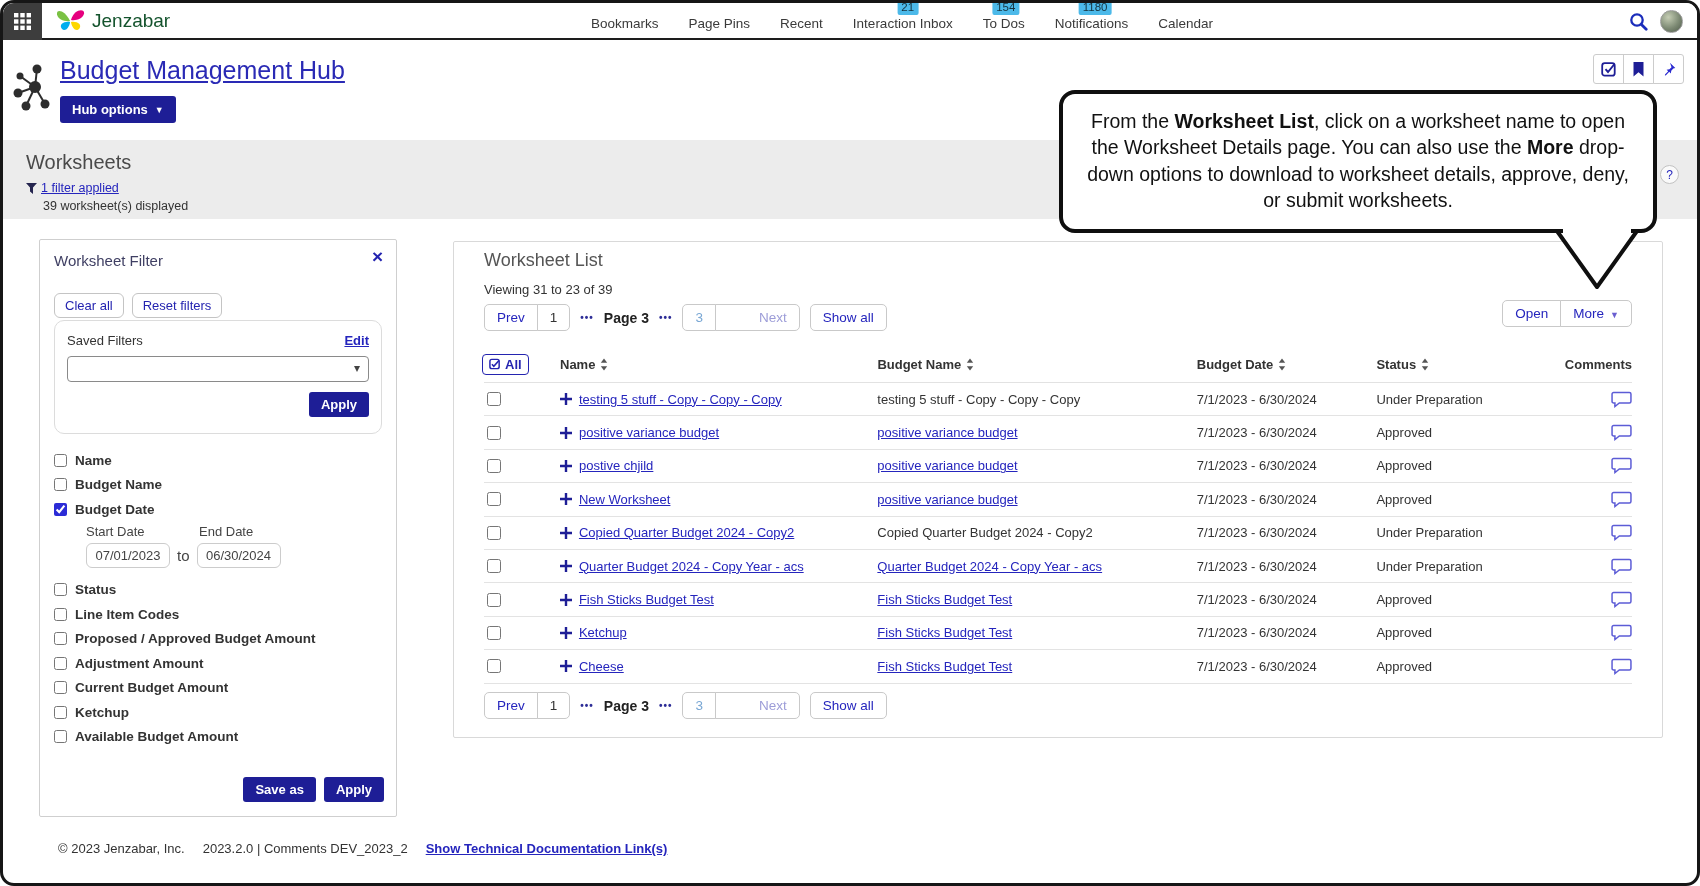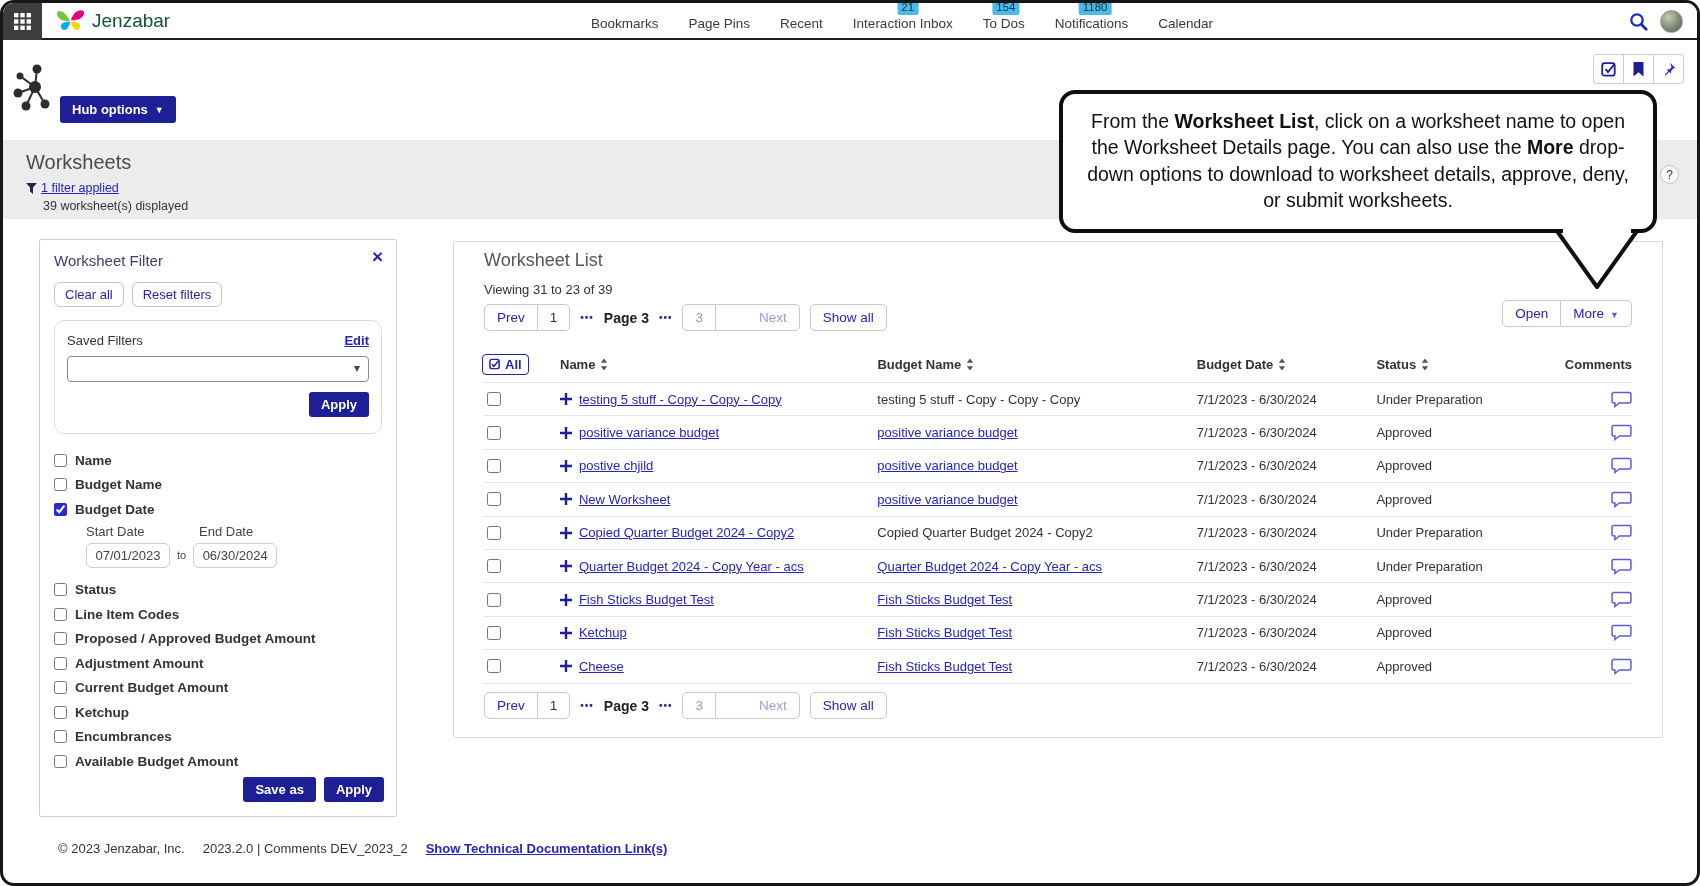--- a/index.html
+++ b/index.html
@@ -32,40 +32,40 @@
   .band{position:absolute;top:137px;left:0;right:0;height:79px;background:#ececec;}
   .ws-heading{position:absolute;left:23px;top:11px;font-size:20px;color:#4a4a4a;}
   .filter-applied{position:absolute;left:23px;top:41px;display:flex;align-items:center;gap:4px;font-size:12.5px;color:#2525bd;text-decoration:underline;cursor:pointer;}
   .displayed{position:absolute;left:40px;top:59px;font-size:12.5px;color:#333;}
   .help-circle{position:absolute;right:18px;top:25px;width:19px;height:19px;border-radius:50%;border:1px solid #c2c2c2;background:#fafafa;color:#2525bd;font-size:12px;display:flex;align-items:center;justify-content:center;cursor:pointer;}
 
   
   .wf-card{position:absolute;left:36px;top:236px;width:358px;height:578px;background:#fff;border:1px solid #cfcfcf;border-radius:2px;}
   .wf-title{position:absolute;left:14px;top:12px;font-size:15px;color:#3f3f63;}
   .wf-close{position:absolute;right:13px;top:7px;font-size:19px;font-weight:bold;color:#2424b0;cursor:pointer;line-height:1;}
-  .wf-btnrow{position:absolute;left:14px;top:42px;display:flex;gap:8px;}
+  .wf-btnrow{position:absolute;left:14px;top:53px;display:flex;gap:8px;}
   .ghost-btn{background:#fff;border:1px solid #c4c4c4;border-radius:6px;color:#2424b0;font-size:13px;padding:4px 10px;cursor:pointer;}
   .saved-box{position:absolute;left:14px;right:14px;top:80px;height:114px;border:1px solid #dcdcdc;border-radius:10px;padding:12px;}
   .saved-row{display:flex;justify-content:space-between;align-items:center;}
   .saved-label{font-size:13px;color:#333;}
   .edit-link{font-size:13px;color:#2525bd;text-decoration:underline;font-weight:bold;cursor:pointer;}
   .selectwrap{position:relative;margin-top:8px;height:26px;border:1px solid #8a8a8a;border-radius:4px;background:#fff;cursor:pointer;}
   .selectwrap .chev{position:absolute;right:8px;top:4px;font-size:12px;color:#444;}
   .apply-row{text-align:right;margin-top:10px;}
   .navy-btn{background:#1e1e96;color:#fff;font-size:13px;font-weight:bold;border:none;border-radius:3px;padding:5px 12px;cursor:pointer;}
   .checklist{position:absolute;left:14px;right:10px;top:208px;}
   .chk-row{display:flex;align-items:center;gap:8px;height:24.5px;}
   .chk-row input{width:13px;height:13px;margin:0;accent-color:#2b2bd6;cursor:pointer;}
   .chk-label{font-size:13.5px;font-weight:bold;color:#333;}
   .date-block{padding-left:32px;margin:2px 0 10px 0;}
   .date-labels{display:flex;font-size:13px;color:#444;margin-bottom:4px;}
   .date-labels span:first-child{width:113px;}
   .date-inputs{display:flex;align-items:center;}
   .date-inputs input{width:84px;height:25px;border:1px solid #ccc;border-radius:6px;text-align:center;font-size:13px;color:#444;}
-  .to-label{margin:0 7px;font-size:11px;color:#444;}
+  .to-label{margin:0 7px;font-size:15px;color:#444;}
   .wf-bottom{position:absolute;right:12px;bottom:14px;display:flex;gap:8px;}
 
   
   .wl-card{position:absolute;left:450px;top:238px;width:1210px;height:497px;background:#fff;border:1px solid #d9d9d9;border-radius:2px;}
   .wl-title{position:absolute;left:30px;top:8px;font-size:18px;color:#555;}
   .viewing{position:absolute;left:30px;top:40px;font-size:13px;color:#333;}
   .pagerow{position:absolute;left:30px;display:flex;align-items:center;gap:10px;}
   .pg-top{top:62px;} .pg-bottom{top:450px;}
   .pgroup{display:flex;align-items:center;}
   .pbtn{height:27px;line-height:25px;padding:0 12px;background:#fff;border:1px solid #c9c9c9;font-size:13.5px;color:#333;cursor:pointer;white-space:nowrap;}
@@ -167,20 +167,21 @@
         </g>
       <g fill="#2d2d2d">
           <circle cx="23" cy="27" r="6"></circle>
           <circle cx="25" cy="9" r="4.5"></circle>
           <circle cx="8" cy="16" r="3.5"></circle>
           <circle cx="6" cy="33" r="4.5"></circle>
           <circle cx="14" cy="46" r="4.5"></circle>
           <circle cx="33" cy="44" r="4.5"></circle>
         </g>
     </svg>
+    <div class="page-title">Budget Management Hub</div>
     <div class="hub-options">
       <span>Hub options</span>
         <span class="caret">▼</span>
     </div>
     <div class="hdr-icons">
       <div class="hicon">
         <svg width="16" height="16" viewBox="0 0 16 16">
             <rect x="1.2" y="2.2" width="12.5" height="12.5" rx="2.5" fill="none" stroke="#1e1e96" stroke-width="1.8"></rect>
             <path d="M4.5 8.2l2.5 2.8L13.5 3" fill="none" stroke="#1e1e96" stroke-width="1.9"></path>
           </svg>
@@ -271,24 +272,20 @@
           <input type="checkbox" style="">
           <span class="chk-label">Adjustment Amount</span>
         </div>
       <div class="chk-row">
           <input type="checkbox" style="">
           <span class="chk-label">Current Budget Amount</span>
         </div>
       <div class="chk-row">
           <input type="checkbox" style="">
           <span class="chk-label">Ketchup</span>
-        </div>
-      <div class="chk-row">
-          <input type="checkbox" style="">
-          <span class="chk-label">Encumbrances</span>
         </div>
       <div class="chk-row">
           <input type="checkbox" style="">
           <span class="chk-label">Available Budget Amount</span>
         </div>
     </div>
     <div class="wf-bottom">
       <button class="navy-btn">Save as</button>
       <button class="navy-btn">Apply</button>
     </div>

